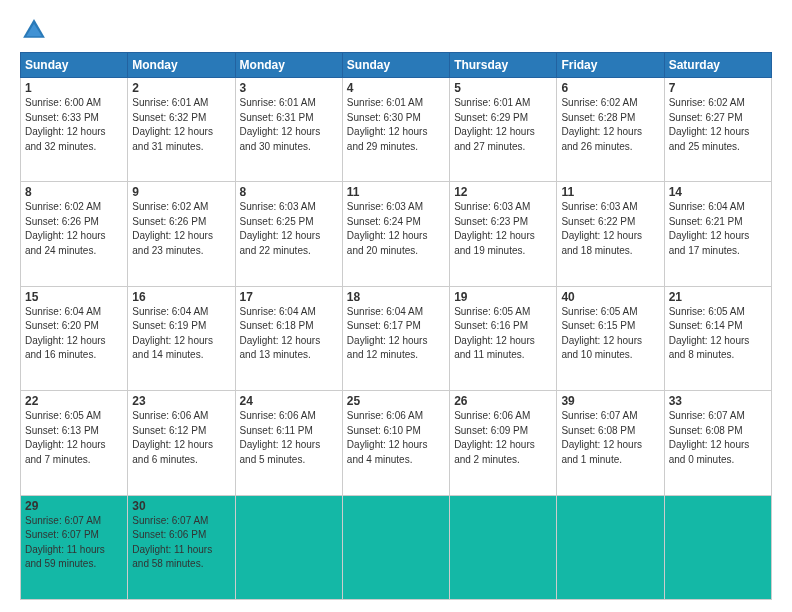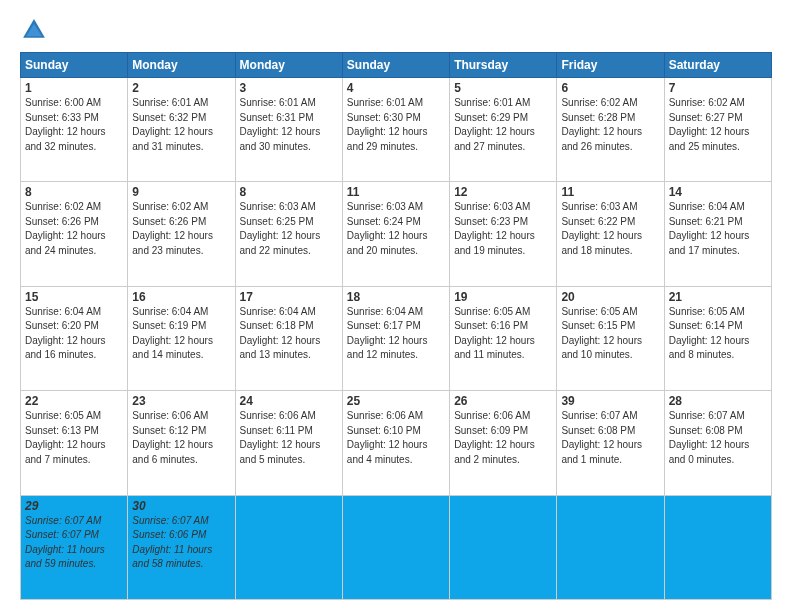--- a/index.html
+++ b/index.html
@@ -82,22 +82,21 @@
       padding: 3px 4px;
       font-size: 9.5px;
       color: #333;
       background: #fff;
       height: 82px;
     }
     .calendar td.empty {
       background: #f5f5f5;
     }
     .calendar tr:last-child td {
-      background: #0ea5e9;
-      font-style: italic;
+      background: #14b8a6;
     }
     .day-num {
       font-size: 12px;
       font-weight: bold;
       display: block;
       margin-bottom: 1px;
     }
     .day-info {
       line-height: 1.45;
       font-size: 10px;
@@ -211,21 +210,21 @@
           </td>
           <td>
             <span class="day-num">18</span>
             <div class="day-info">Sunrise: 6:04 AM<br>Sunset: 6:17 PM<br>Daylight: 12 hours<br>and 12 minutes.</div>
           </td>
           <td>
             <span class="day-num">19</span>
             <div class="day-info">Sunrise: 6:05 AM<br>Sunset: 6:16 PM<br>Daylight: 12 hours<br>and 11 minutes.</div>
           </td>
           <td>
-            <span class="day-num">20</span>
+            <span class="day-num">40</span>
             <div class="day-info">Sunrise: 6:05 AM<br>Sunset: 6:15 PM<br>Daylight: 12 hours<br>and 10 minutes.</div>
           </td>
           <td>
             <span class="day-num">21</span>
             <div class="day-info">Sunrise: 6:05 AM<br>Sunset: 6:14 PM<br>Daylight: 12 hours<br>and 8 minutes.</div>
           </td>
         </tr>
         <tr>
           <td>
             <span class="day-num">22</span>
@@ -245,21 +244,21 @@
           </td>
           <td>
             <span class="day-num">26</span>
             <div class="day-info">Sunrise: 6:06 AM<br>Sunset: 6:09 PM<br>Daylight: 12 hours<br>and 2 minutes.</div>
           </td>
           <td>
             <span class="day-num">39</span>
             <div class="day-info">Sunrise: 6:07 AM<br>Sunset: 6:08 PM<br>Daylight: 12 hours<br>and 1 minute.</div>
           </td>
           <td>
-            <span class="day-num">28</span>
+            <span class="day-num">33</span>
             <div class="day-info">Sunrise: 6:07 AM<br>Sunset: 6:08 PM<br>Daylight: 12 hours<br>and 0 minutes.</div>
           </td>
         </tr>
         <tr>
           <td>
             <span class="day-num">29</span>
             <div class="day-info">Sunrise: 6:07 AM<br>Sunset: 6:07 PM<br>Daylight: 11 hours<br>and 59 minutes.</div>
           </td>
           <td>
             <span class="day-num">30</span>

